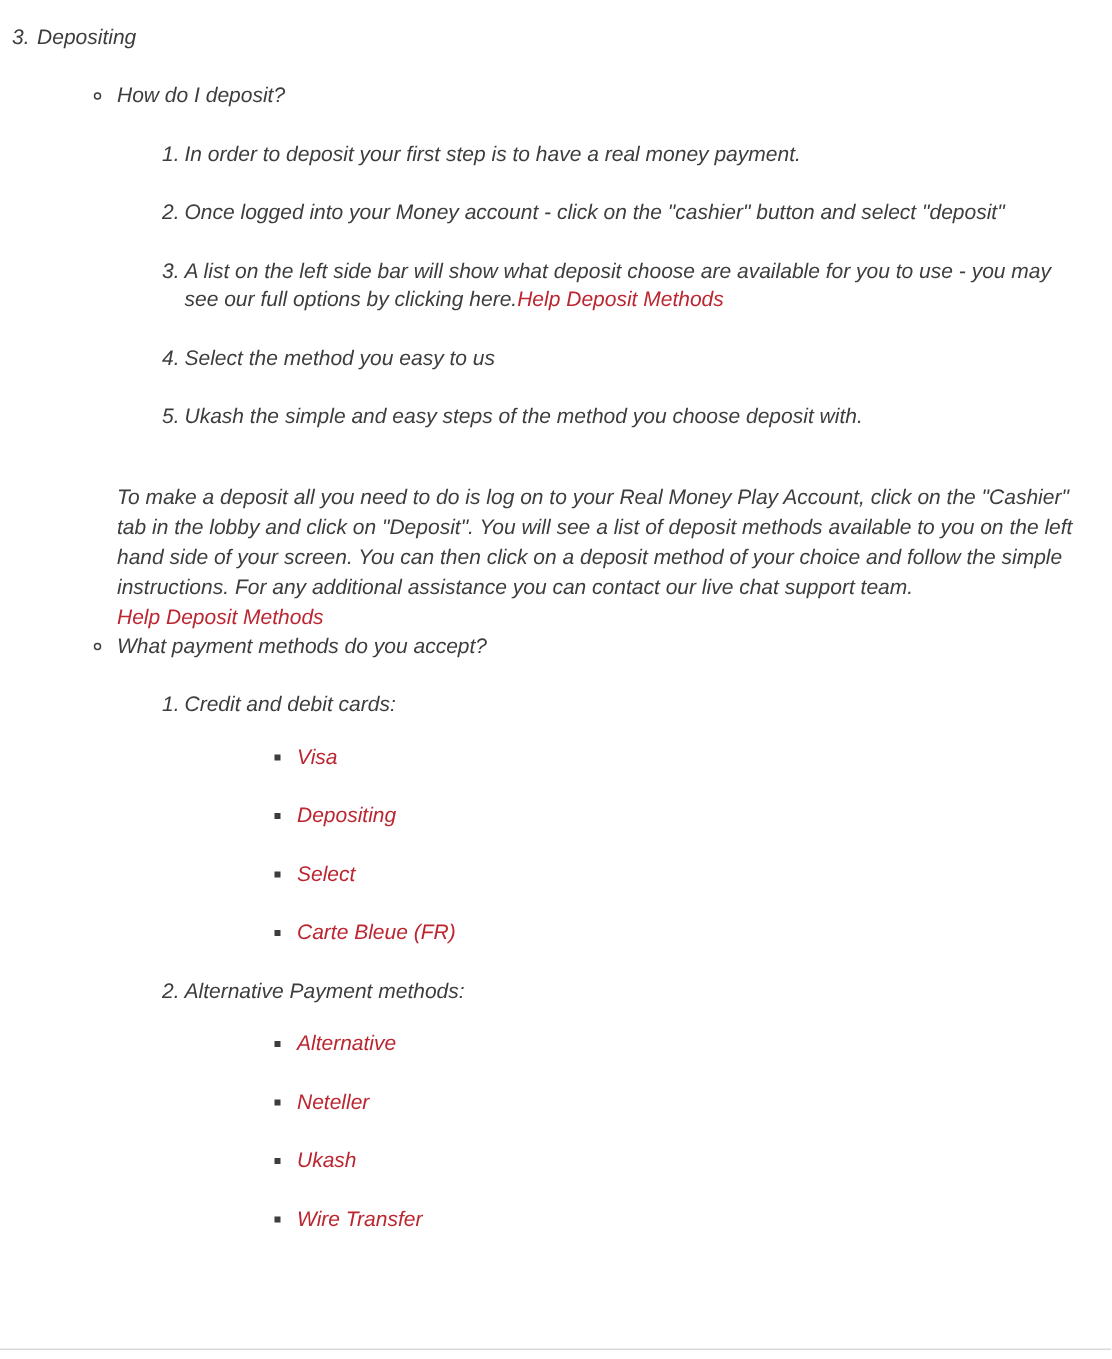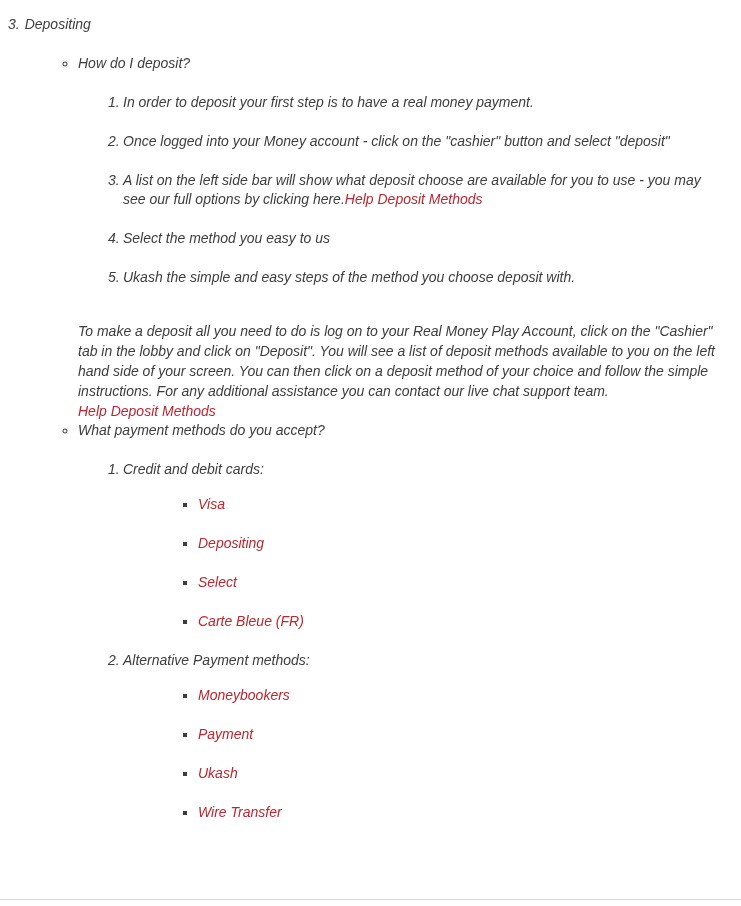--- a/index.html
+++ b/index.html
@@ -135,22 +135,22 @@
             <li class="gap-before"><a class="red-link">Carte Bleue (FR)</a></li>
           </ul>
         </div>
 
         <div class="group group-2">
           <div class="group-label">
             <span class="num">2.</span>
             <span>Alternative Payment methods:</span>
           </div>
           <ul class="methods">
-            <li><a class="red-link">Moneybookers</a></li>
-            <li><a class="red-link">Payment</a></li>
+            <li><a class="red-link">Alternative</a></li>
+            <li><a class="red-link">Neteller</a></li>
             <li><a class="red-link">Ukash</a></li>
             <li><a class="red-link">Wire Transfer</a></li>
           </ul>
         </div>
 
       </div>
     </li>
 
   </ul>
 </div>

